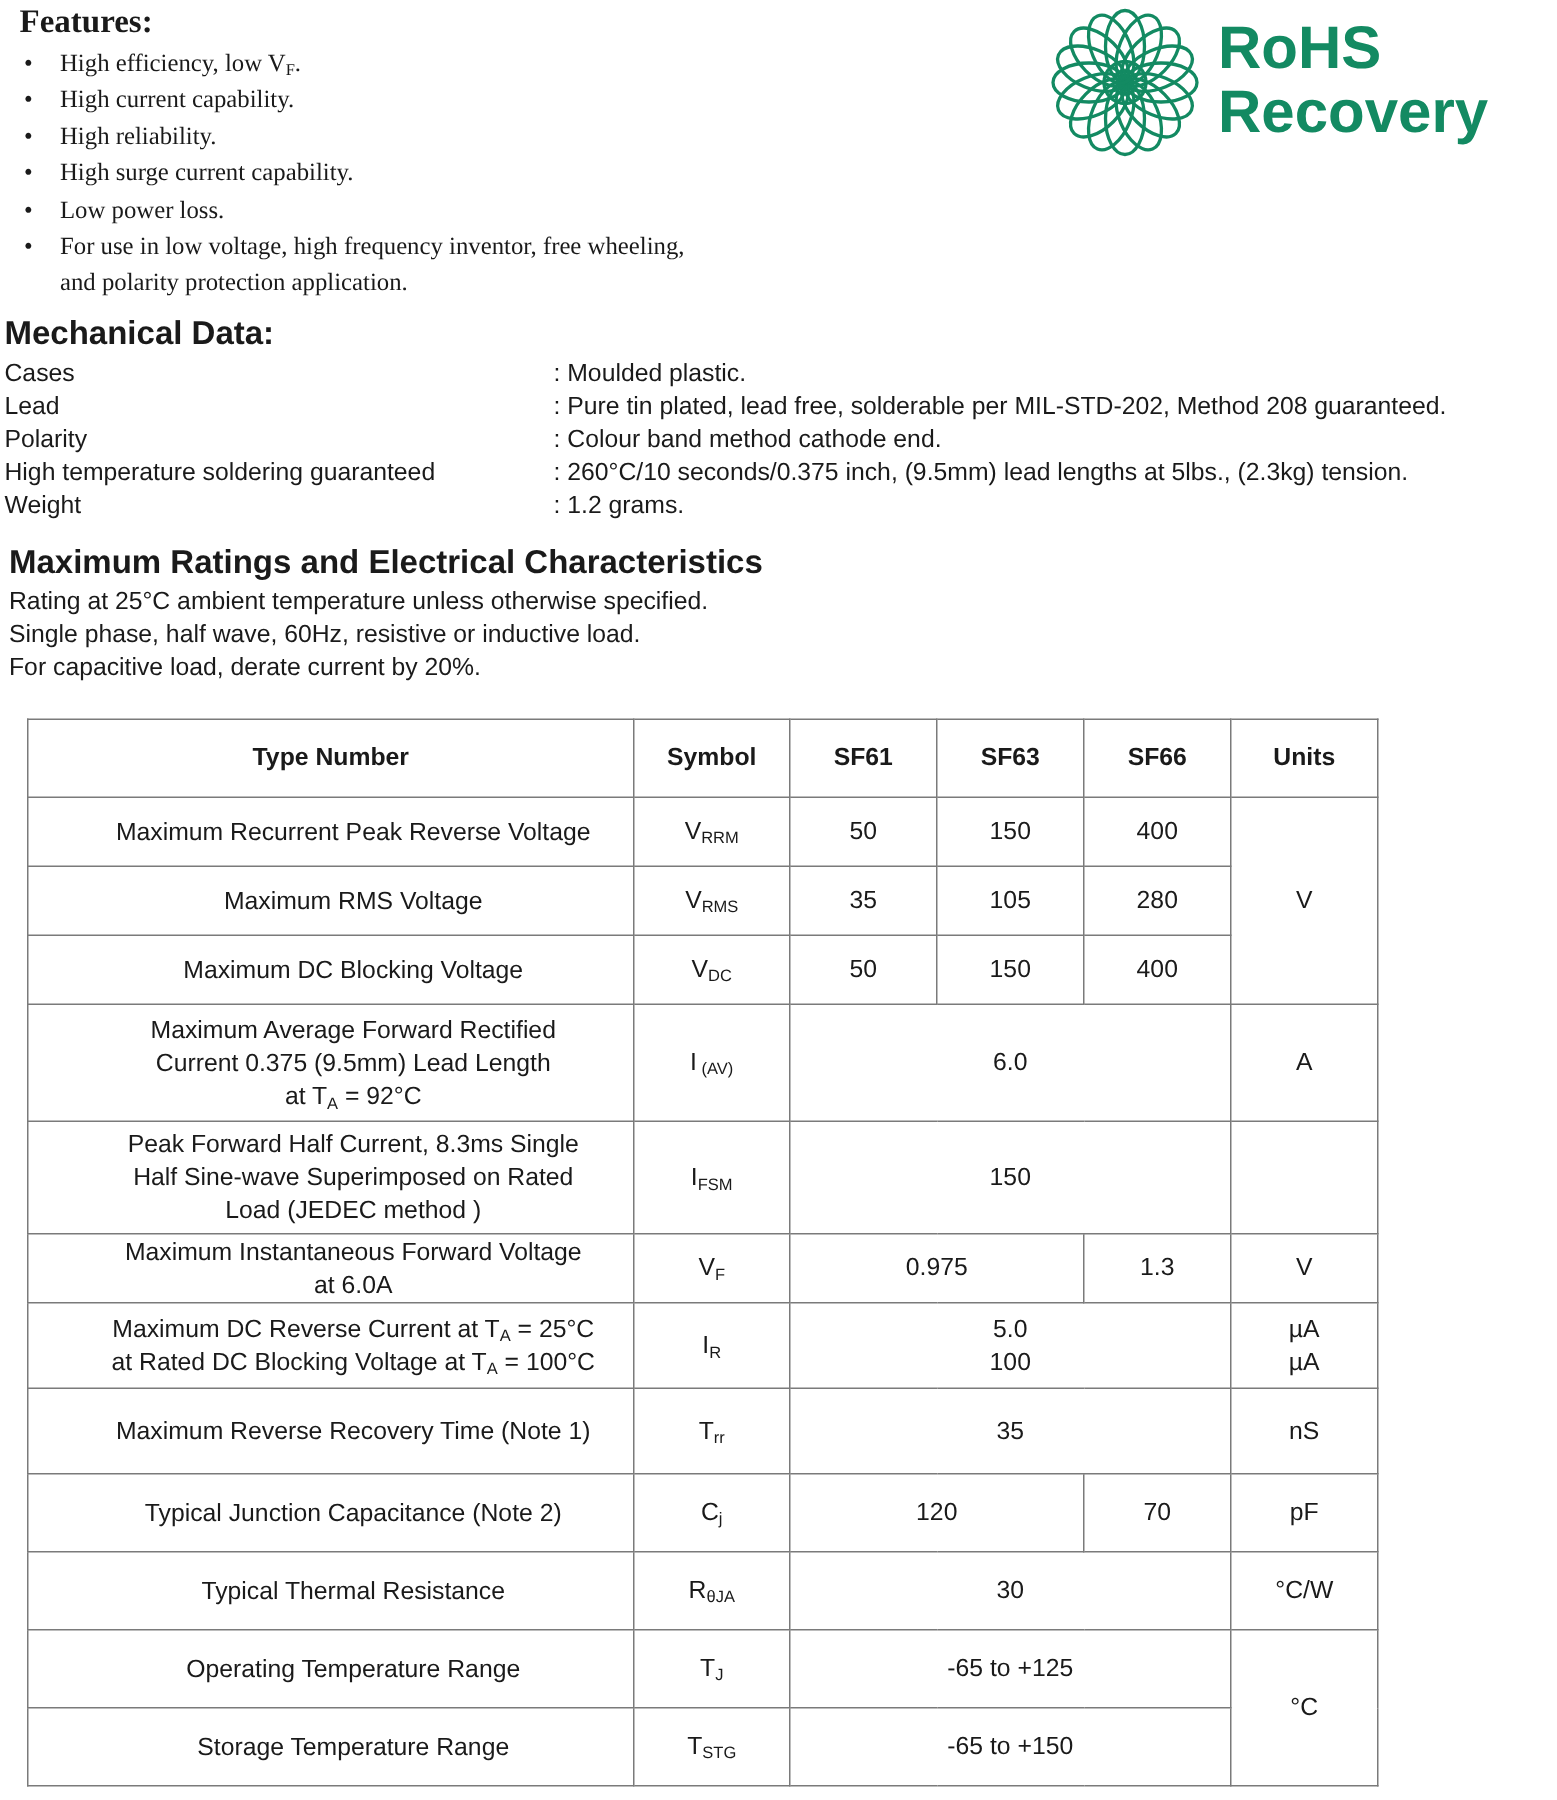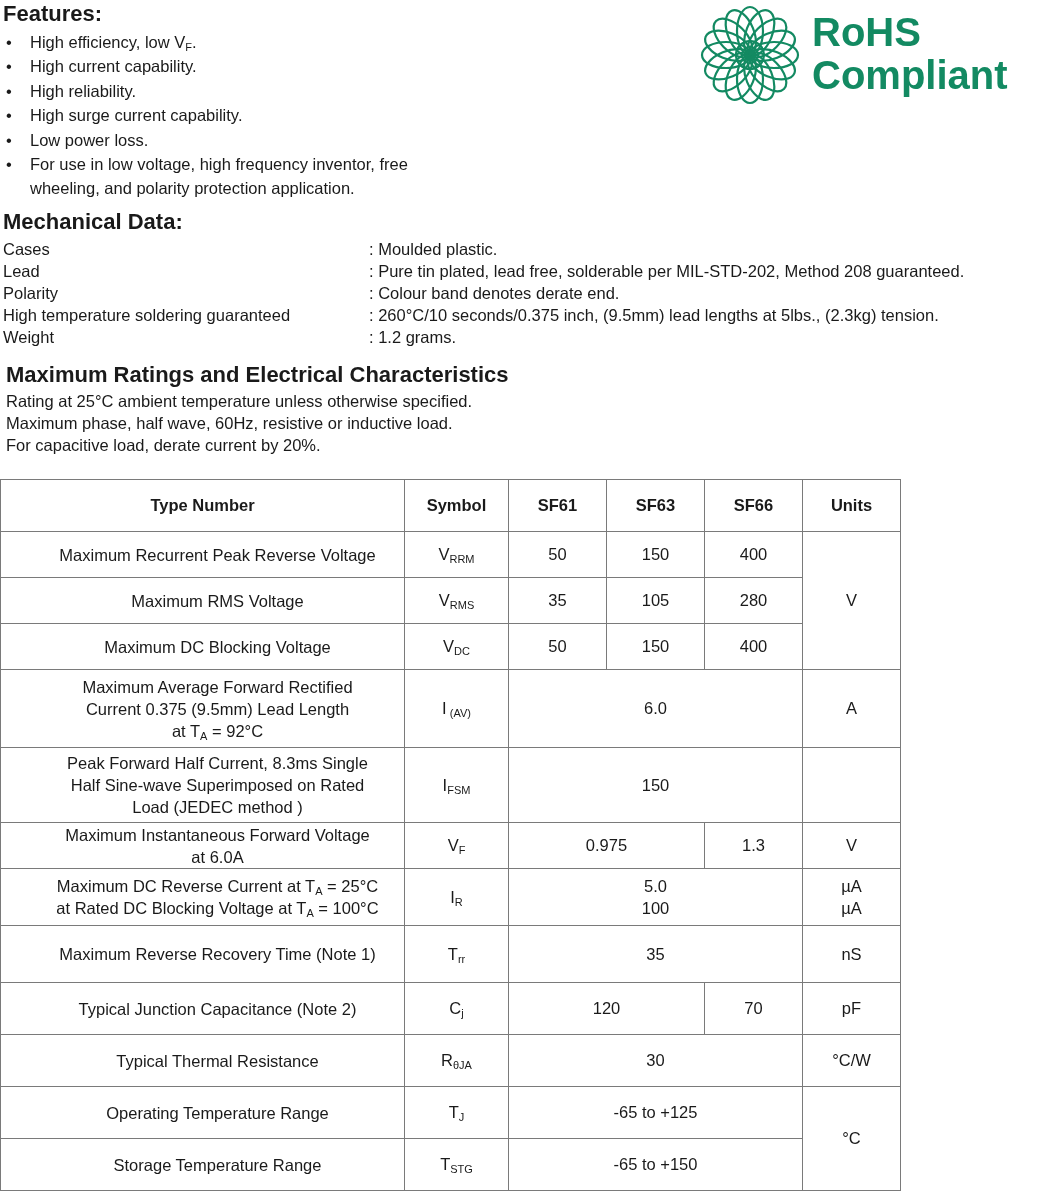--- a/index.html
+++ b/index.html
@@ -1,34 +1,34 @@
 <!DOCTYPE html>
 <html><head>
 <meta charset="utf-8">
 <style>
   html, body { margin:0; padding:0; background:#ffffff; }
   body { width:1038px; height:1200px; position:relative; overflow:hidden; color:#1a1a1a; font-family:"Liberation Sans", sans-serif; }
   .abs { position:absolute; }
   h2.sec { margin:0; font-weight:bold; font-size:22px; line-height:24px; }
-  .features { left:3px; top:2px; }
+  .features { left:13px; top:2px;font-family:Liberation Serif, serif; }
   .features ul { list-style:none; margin:4px 0 0 0; padding:0; }
   .features li { position:relative; padding-left:27px; font-size:16.5px; line-height:24.4px; width:440px; }
   .features li .bullet { position:absolute; left:3px; top:0; }
   sub { font-size:11px; vertical-align:-3px; line-height:0; }
   .rohs { left:700px; top:5px; width:323px; height:100px; }
   .rohs .logo { position:absolute; left:0; top:0; width:100px; height:100px; }
   .rohs .txt { position:absolute; left:112px; top:6px; color:#138a62; font-weight:bold; font-size:40px; line-height:43px; }
   .mech { left:3px; top:210px; }
   .mech table { border-collapse:collapse; margin-top:4px; }
   .mech td { font-size:16.5px; line-height:22px; padding:0; vertical-align:top; white-space:nowrap; }
   .mech td.k { width:366px; }
   .ratings { left:6px; top:363px; }
   .ratings h2 { font-size:22px; }
   .ratings p { margin:0; font-size:16.5px; line-height:22px; }
-  table.spec { position:absolute; left:0; top:479px; border-collapse:collapse; }
+  table.spec { position:absolute; left:18px; top:479px; border-collapse:collapse; }
   table.spec td, table.spec th { border:1.5px solid #7a7a7a; font-size:16.5px; text-align:center; padding:0; }
   table.spec th { font-weight:bold; height:51px; }
   table.spec td.desc { text-align:center; padding-left:30px; line-height:22px; }
   .c0{width:403px}.c1{width:103px}.c2{width:97px}.c3{width:97px}.c4{width:97px}.c5{width:97px}
 </style>
 </head>
 <body>
 
 <div class="abs features">
   <h2 class="sec">Features:</h2>
@@ -61,56 +61,56 @@
         <ellipse cx="50" cy="26" rx="13" ry="24" transform="rotate(247.5 50 50)"></ellipse>
         <ellipse cx="50" cy="26" rx="13" ry="24" transform="rotate(270 50 50)"></ellipse>
         <ellipse cx="50" cy="26" rx="13" ry="24" transform="rotate(292.5 50 50)"></ellipse>
         <ellipse cx="50" cy="26" rx="13" ry="24" transform="rotate(315 50 50)"></ellipse>
         <ellipse cx="50" cy="26" rx="13" ry="24" transform="rotate(337.5 50 50)"></ellipse>
       </g>
     </g>
   </svg>
   <div class="txt">
     <div>RoHS</div>
-    <div>Compliant</div>
+    <div>Recovery</div>
   </div>
 </div>
 
 <div class="abs mech">
   <h2 class="sec">Mechanical Data:</h2>
   <table>
     <tbody>
         <tr>
           <td class="k">Cases</td>
           <td>: Moulded plastic.</td>
         </tr>
     <tr>
           <td class="k">Lead</td>
           <td>: Pure tin plated, lead free, solderable per MIL-STD-202, Method 208 guaranteed.</td>
         </tr>
     <tr>
           <td class="k">Polarity</td>
-          <td>: Colour band denotes derate end.</td>
+          <td>: Colour band method cathode end.</td>
         </tr>
     <tr>
           <td class="k">High temperature soldering guaranteed</td>
           <td>: 260°C/10 seconds/0.375 inch, (9.5mm) lead lengths at 5lbs., (2.3kg) tension.</td>
         </tr>
     <tr>
           <td class="k">Weight</td>
           <td>: 1.2 grams.</td>
         </tr>
   </tbody>
     </table>
 </div>
 
 <div class="abs ratings">
   <h2 class="sec" style="margin-bottom:3px">Maximum Ratings and Electrical Characteristics</h2>
   <p>Rating at 25°C ambient temperature unless otherwise specified.</p>
-  <p>Maximum phase, half wave, 60Hz, resistive or inductive load.</p>
+  <p>Single phase, half wave, 60Hz, resistive or inductive load.</p>
   <p>For capacitive load, derate current by 20%.</p>
 </div>
 
 <table class="spec">
   <tbody>
       <tr>
     <th class="c0">Type Number</th>
     <th class="c1">Symbol</th>
     <th class="c2">SF61</th>
     <th class="c3">SF63</th>

